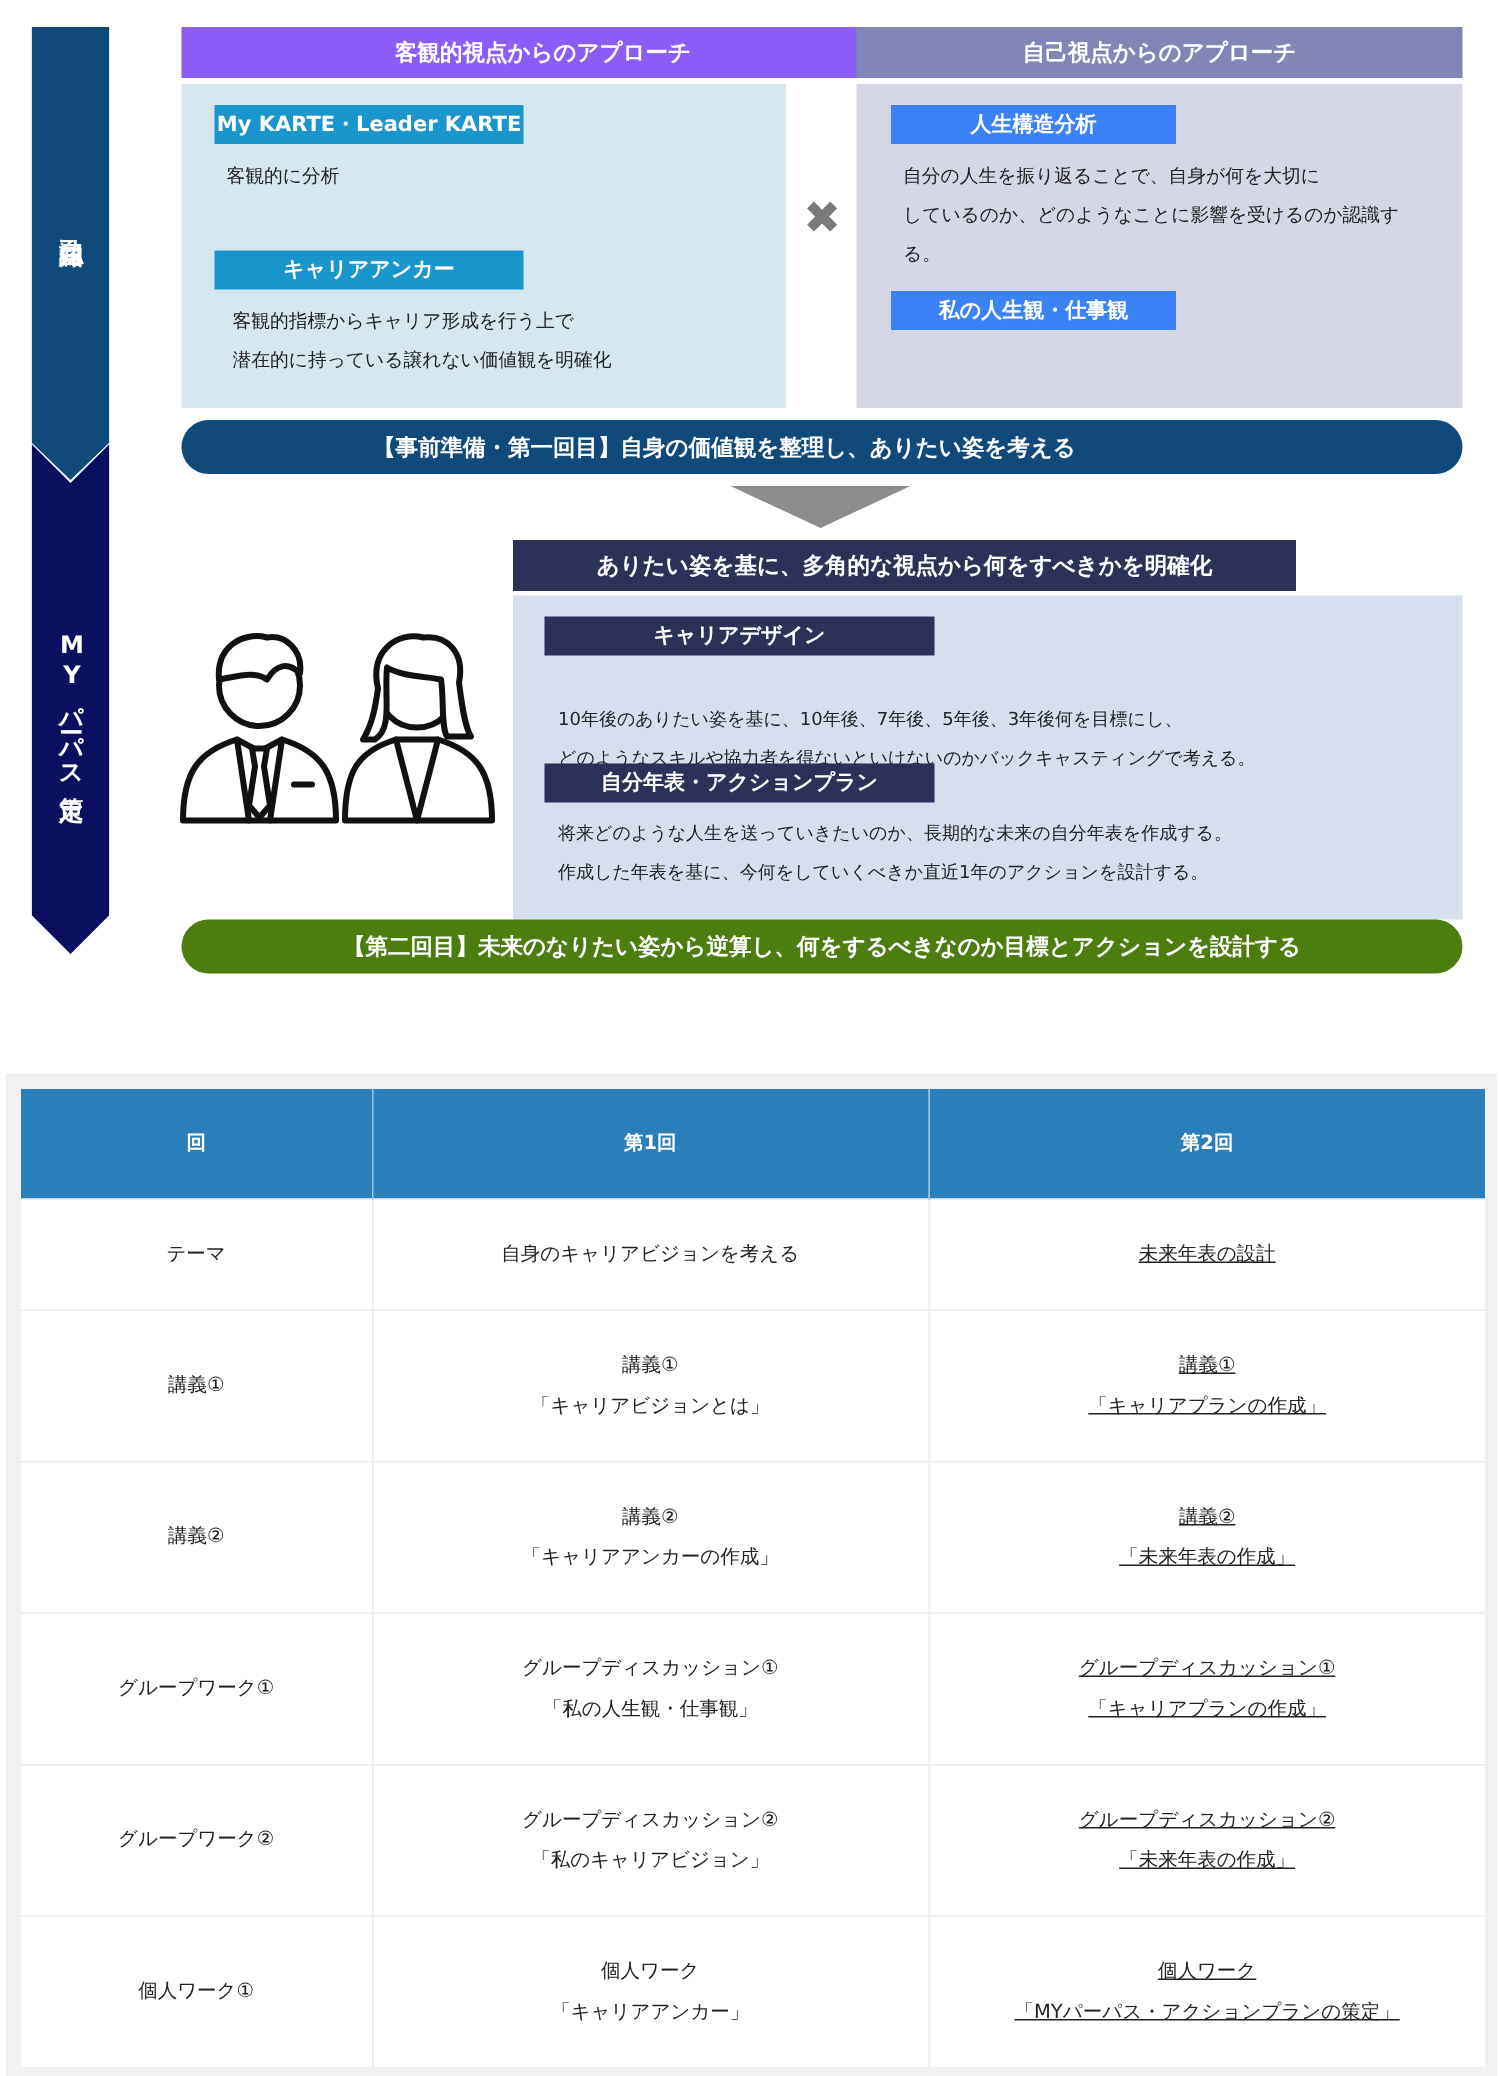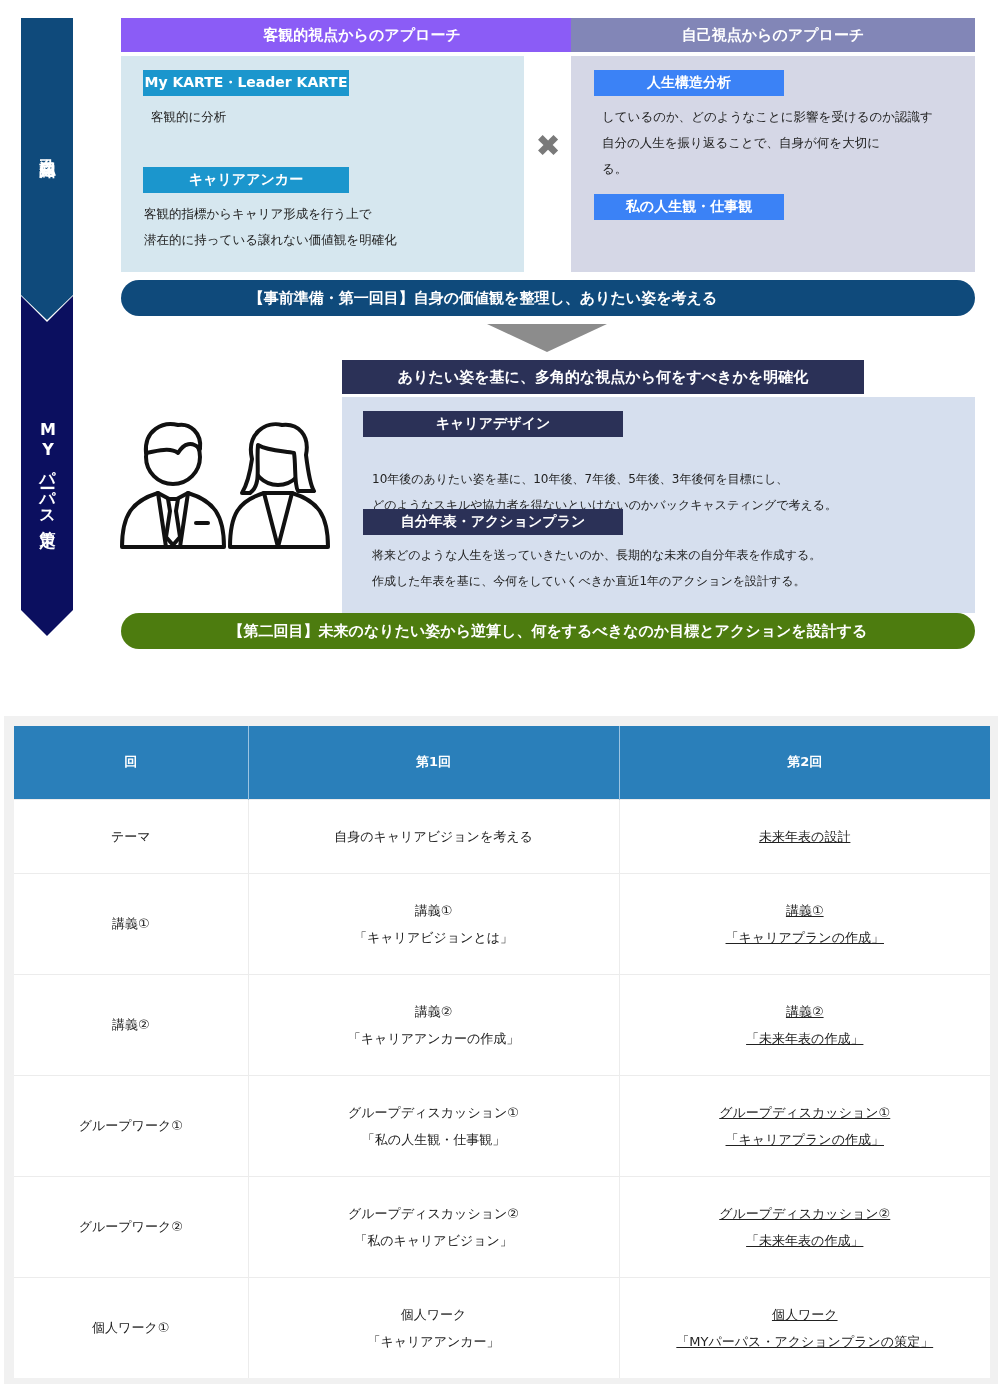--- a/index.html
+++ b/index.html
@@ -73,33 +73,33 @@
 <div class="arrow-label arrow-label-1">自己認知</div>
 <div class="arrow-label arrow-label-2">MYパーパス策定</div>
 
 <div class="panel-head obj-head">客観的視点からのアプローチ</div>
 <div class="panel-body obj-body"></div>
 <div class="tag obj-tag" style="top:70px;">My KARTE・Leader KARTE</div>
 <div class="desc" style="left:151px; top:104px;">
   <div>客観的に分析</div>
 </div>
 <div class="tag obj-tag" style="top:167px;">キャリアアンカー</div>
-<div class="desc" style="left:144px; top:201px;">
+<div class="desc" style="left:155px; top:201px;">
   <div>客観的指標からキャリア形成を行う上で</div>
   <div>潜在的に持っている譲れない価値観を明確化</div>
 </div>
 
 <div class="cross">✖</div>
 
 <div class="panel-head self-head">自己視点からのアプローチ</div>
 <div class="panel-body self-body"></div>
 <div class="tag self-tag" style="top:70px;">人生構造分析</div>
 <div class="desc" style="left:602px; top:104px;">
+  <div>自分の人生を振り返ることで、自身が何を大切に</div>
   <div>しているのか、どのようなことに影響を受けるのか認識す</div>
-  <div>自分の人生を振り返ることで、自身が何を大切に</div>
   <div>る。</div>
 </div>
 <div class="tag self-tag" style="top:194px;">私の人生観・仕事観</div>
 
 <div class="pill pill-1">【事前準備・第一回目】自身の価値観を整理し、ありたい姿を考える</div>
 
 <div class="down-tri"></div>
 
 <svg class="people" viewBox="0 0 215 140" fill="none" stroke="#111" stroke-width="4" stroke-linejoin="round" stroke-linecap="round">
 

